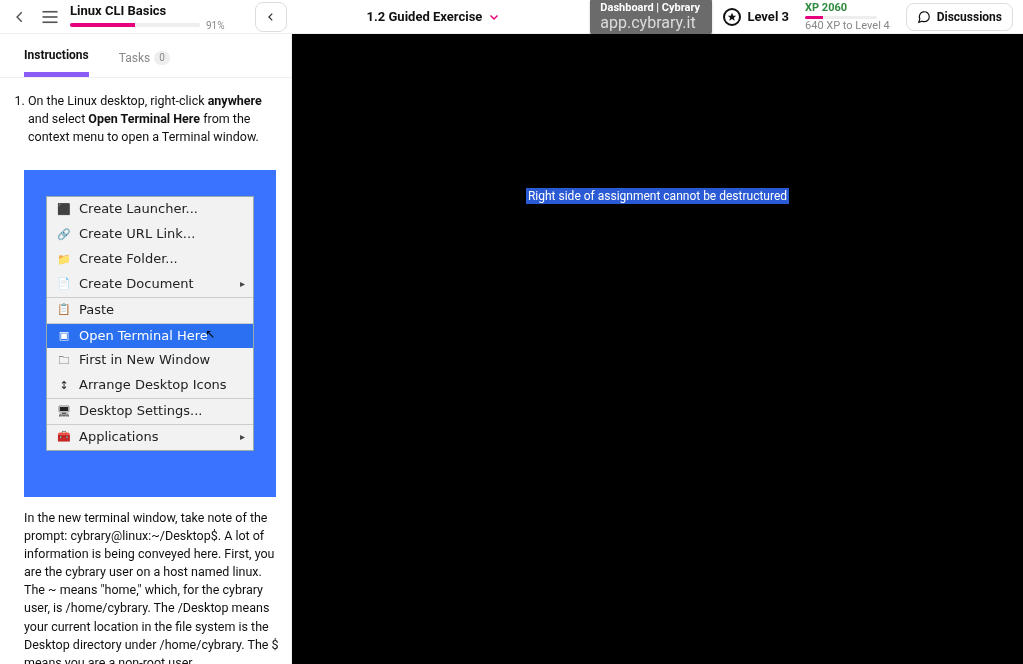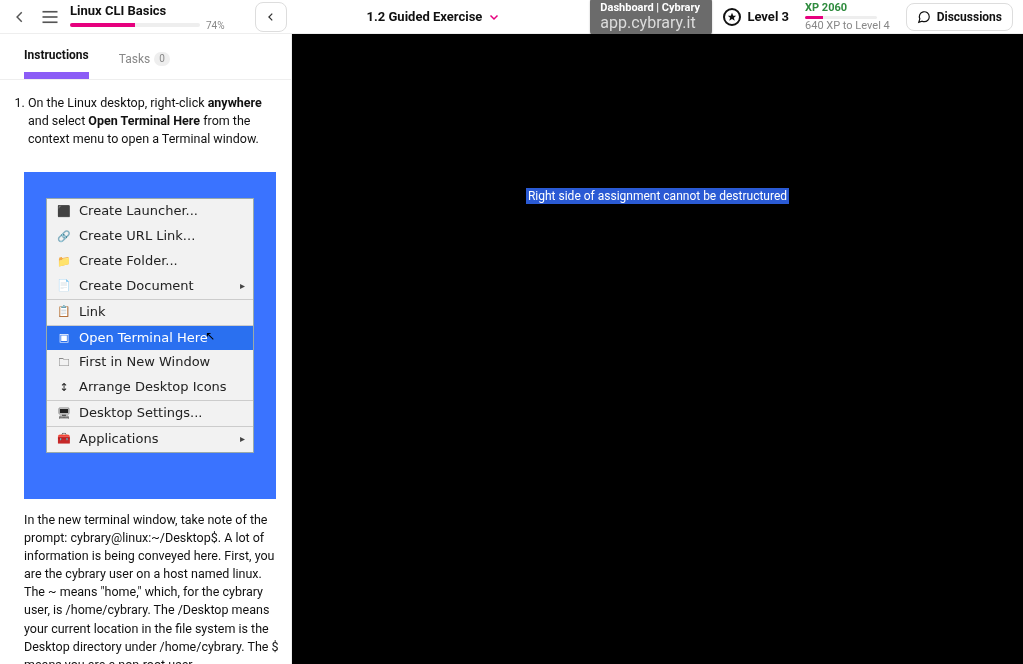--- a/index.html
+++ b/index.html
@@ -31,21 +31,21 @@
   .xp-sub { color: #888; }
   .xp-bar { width: 72px; height: 3px; background: #eee; border-radius: 2px; overflow: hidden; margin-top: 1px; }
   .xp-bar-fill { height: 100%; background: #e6007e; }
   .disc-btn { border: 1px solid #ddd; border-radius: 8px; padding: 6px 10px; display:flex; align-items:center; gap:6px; font-weight:700; cursor:pointer; font-size:12px; }
 
   
   .body { flex: 1; display: flex; overflow: hidden; }
   .left { width: 292px; border-right: 1px solid #eee; display:flex; flex-direction:column; overflow:hidden; }
   .tabs { display:flex; gap: 30px; padding: 14px 24px 0 24px; border-bottom: 1px solid #eee; font-size: 12px; }
   .tab { padding-bottom: 10px; color:#888; cursor:pointer; display:flex; gap:4px; align-items:center; }
-  .tab.active { color:#111; font-weight:700; border-bottom: 7px solid #8b5cf6; }
+  .tab.active { color:#111; font-weight:700; border-bottom: 5px solid #8b5cf6; }
   .badge { background:#eee; color:#888; border-radius: 8px; padding: 0 5px; font-size:10px; line-height:14px; }
   .instr { padding: 14px 10px 0 10px; overflow-y: hidden; font-size: 12.5px; line-height: 1.45; flex:1; }
   .instr p { margin-bottom: 10px; }
   ol { padding-left: 18px; }
   ol li { margin-bottom: 24px; }
   .ss { margin: 10px 0 12px 14px; width: 252px; background:#3a73ff; padding: 26px 22px 46px; }
   .ctxmenu { background:#f2f2f2; border:1px solid #9aa; font-family: "DejaVu Sans", Arial, sans-serif; font-size: 13px; color:#222; }
   .ctxrow { display:flex; align-items:center; gap:8px; padding:3px 10px; position:relative; }
   .ctxrow.sep { border-top:1px solid #ccc; }
   .ctxrow.sel { background:#2a70f0; color:#fff; }
@@ -76,21 +76,21 @@
             <line x1="2" y1="9" x2="22" y2="9"></line>
             <line x1="2" y1="16" x2="22" y2="16"></line>
           </svg>
       </div>
       <div class="course-block">
         <div class="course-title">Linux CLI Basics</div>
         <div class="progress-row">
           <div class="prog-track">
               <div class="prog-fill" style="width:50%"></div>
             </div>
-          <div class="prog-pct">74%</div>
+          <div class="prog-pct">91%</div>
         </div>
       </div>
       <div class="square-btn">
         <svg width="10" height="12" viewBox="0 0 24 24" fill="none" stroke="#333" stroke-width="3">
             <polyline points="15 4 7 12 15 20"></polyline>
           </svg>
       </div>
     </div>
 
     <div class="tb-center">
@@ -166,21 +166,21 @@
                 <span class="ctxicon">📁</span>
                 <span>Create Folder...</span>
               </div>
             <div class="ctxrow">
                 <span class="ctxicon">📄</span>
                 <span>Create Document</span>
                 <span class="sub-arrow">▸</span>
               </div>
             <div class="ctxrow sep">
                 <span class="ctxicon">📋</span>
-                <span>Link</span>
+                <span>Paste</span>
               </div>
             <div class="ctxrow sel sep" style="position:relative;">
                 <span class="ctxicon">▣</span>
                 <span>Open Terminal Here</span>
                 <span class="cursor">↖</span>
               </div>
             <div class="ctxrow">
                 <span class="ctxicon">🗀</span>
                 <span>First in New Window</span>
               </div>

